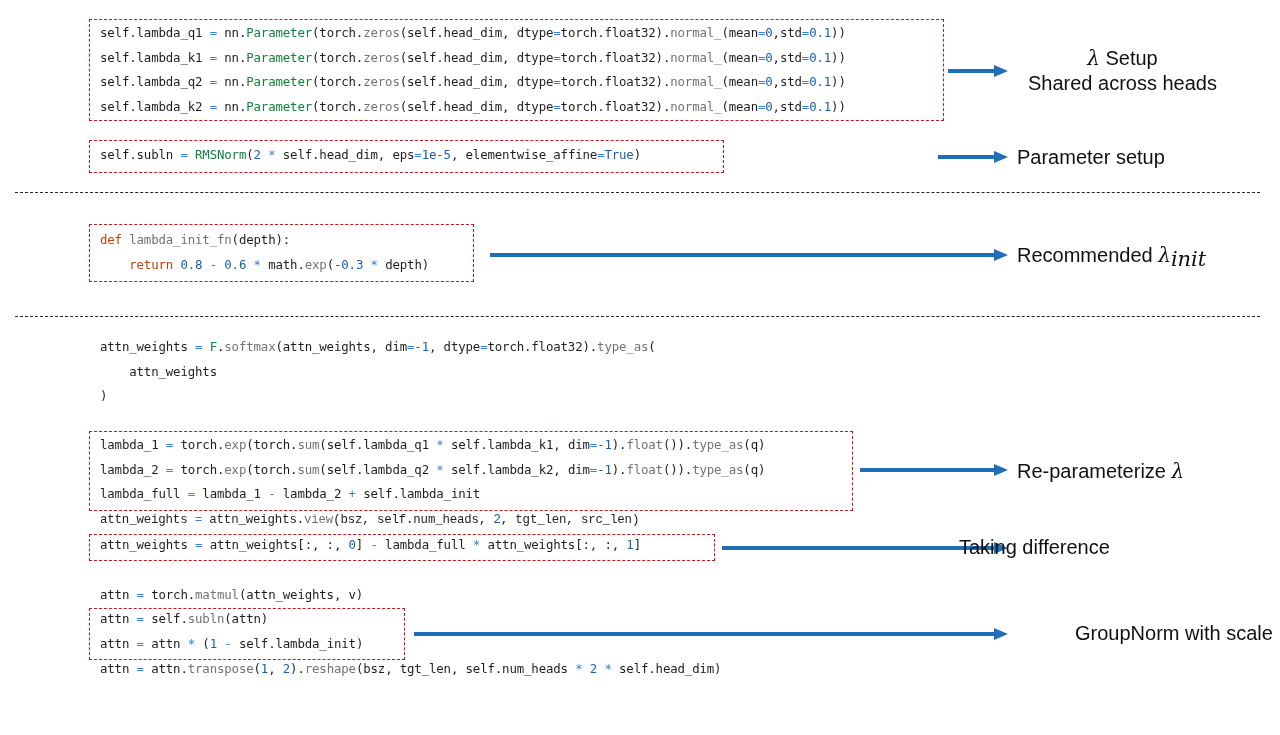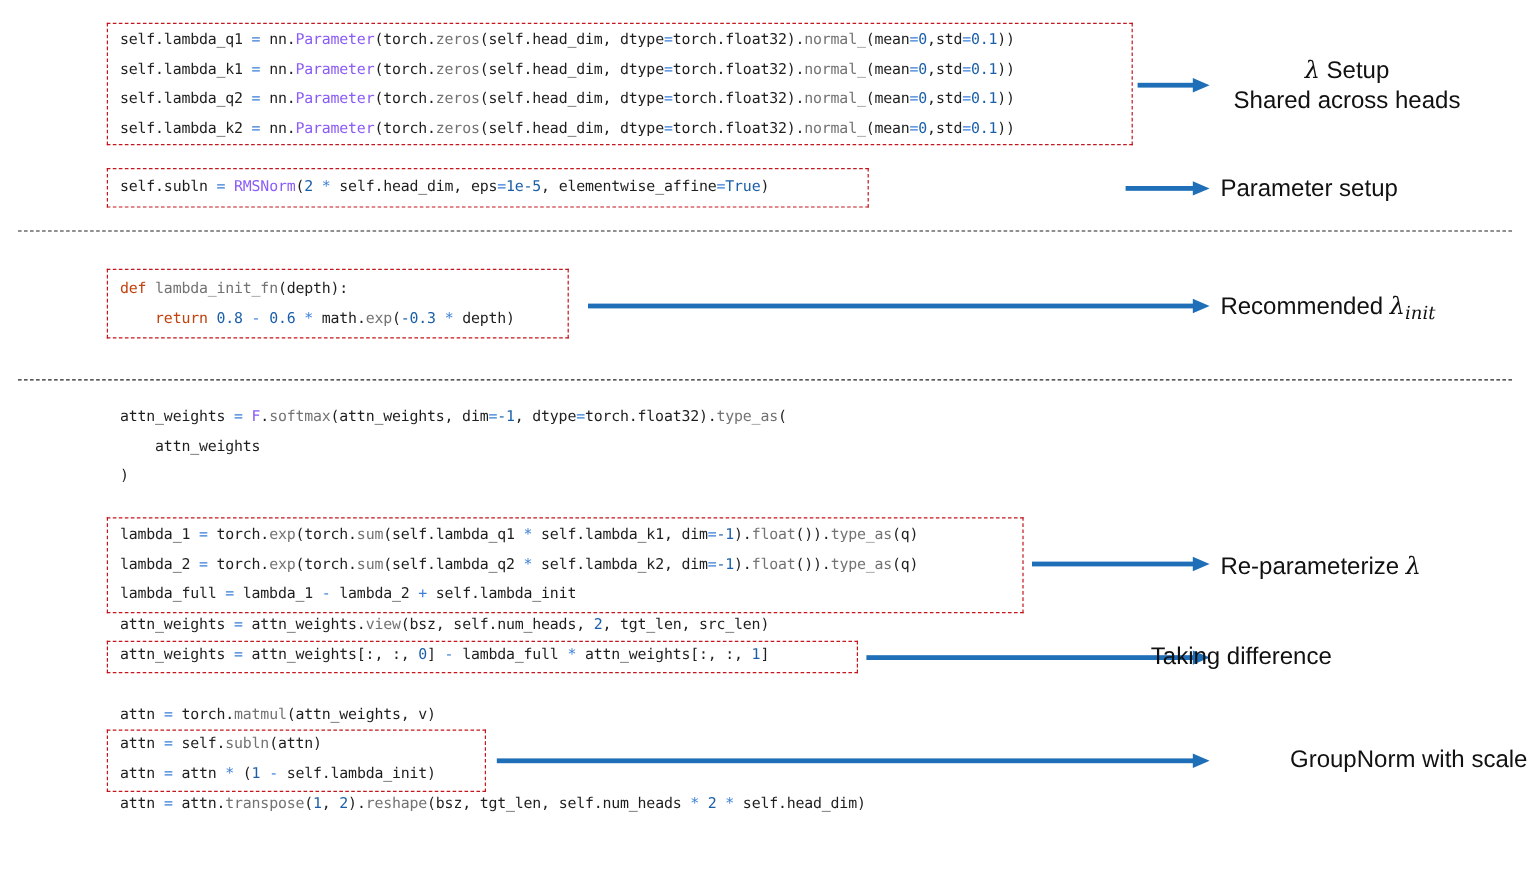--- a/index.html
+++ b/index.html
@@ -7,21 +7,21 @@
   .code {
     position: absolute;
     font-family: "DejaVu Sans Mono", "Liberation Mono", monospace;
     font-size: 12.4px;
     color: #1e1e1e;
     white-space: pre;
     letter-spacing: -0.15px;
   }
   .line { height: 24.7px; line-height: 24.7px; }
   .t-op { color: #3a7fd8; }
-  .t-cls { color: #8b5cf6; margin-top: 18px; }
+  .t-cls { color: #15803d; margin-top: 18px; }
   .t-fn { color: #737373; }
   .t-num { color: #1a5fa8; }
   .t-kw { color: #c2410c; }
   .t-def { color: #1e1e1e; }
   .box {
     position: absolute;
     border: 1.6px dashed #c4161c;
     box-sizing: border-box;
   }
   .divider {
@@ -41,21 +41,21 @@
     border-left: 14px solid #1f6fb8;
   }
   .label {
     position: absolute;
     font-family: "Liberation Sans", sans-serif;
     font-size: 20px;
     color: #111;
     white-space: nowrap;
   }
   .label .lam { font-family: "DejaVu Serif", serif; font-style: italic; }
-  .label sub { font-family: "DejaVu Serif", serif; font-style: italic; font-size: 15px; vertical-align: -4px; }
+  .label sub { font-family: "DejaVu Serif", serif; font-style: italic; font-size: 21px; vertical-align: -4px; }
   .center { text-align: center; }
 </style>
 </head>
 <body>
 
 <div class="box" style="left:89px; top:19px; width:855px; height:102px;"></div>
 <div class="code" style="left:100px; top:21px;"><div class="line"><span class="t-def">self.lambda_q1 </span><span class="t-op">=</span><span class="t-def"> nn.</span><span class="t-cls">Parameter</span><span class="t-def">(torch.</span><span class="t-fn">zeros</span><span class="t-def">(self.head_dim, dtype</span><span class="t-op">=</span><span class="t-def">torch.float32).</span><span class="t-fn">normal_</span><span class="t-def">(mean</span><span class="t-op">=</span><span class="t-num">0</span><span class="t-def">,std</span><span class="t-op">=</span><span class="t-num">0.1</span><span class="t-def">))</span></div><div class="line"><span class="t-def">self.lambda_k1 </span><span class="t-op">=</span><span class="t-def"> nn.</span><span class="t-cls">Parameter</span><span class="t-def">(torch.</span><span class="t-fn">zeros</span><span class="t-def">(self.head_dim, dtype</span><span class="t-op">=</span><span class="t-def">torch.float32).</span><span class="t-fn">normal_</span><span class="t-def">(mean</span><span class="t-op">=</span><span class="t-num">0</span><span class="t-def">,std</span><span class="t-op">=</span><span class="t-num">0.1</span><span class="t-def">))</span></div><div class="line"><span class="t-def">self.lambda_q2 </span><span class="t-op">=</span><span class="t-def"> nn.</span><span class="t-cls">Parameter</span><span class="t-def">(torch.</span><span class="t-fn">zeros</span><span class="t-def">(self.head_dim, dtype</span><span class="t-op">=</span><span class="t-def">torch.float32).</span><span class="t-fn">normal_</span><span class="t-def">(mean</span><span class="t-op">=</span><span class="t-num">0</span><span class="t-def">,std</span><span class="t-op">=</span><span class="t-num">0.1</span><span class="t-def">))</span></div><div class="line"><span class="t-def">self.lambda_k2 </span><span class="t-op">=</span><span class="t-def"> nn.</span><span class="t-cls">Parameter</span><span class="t-def">(torch.</span><span class="t-fn">zeros</span><span class="t-def">(self.head_dim, dtype</span><span class="t-op">=</span><span class="t-def">torch.float32).</span><span class="t-fn">normal_</span><span class="t-def">(mean</span><span class="t-op">=</span><span class="t-num">0</span><span class="t-def">,std</span><span class="t-op">=</span><span class="t-num">0.1</span><span class="t-def">))</span></div></div>
 
 <div class="box" style="left:89px; top:140px; width:635px; height:33px;"></div>
 <div class="code" style="left:100px; top:143px;"><div class="line"><span class="t-def">self.subln </span><span class="t-op">=</span><span class="t-def"> </span><span class="t-cls">RMSNorm</span><span class="t-def">(</span><span class="t-num">2</span><span class="t-def"> </span><span class="t-op">*</span><span class="t-def"> self.head_dim, eps</span><span class="t-op">=</span><span class="t-num">1e-5</span><span class="t-def">, elementwise_affine</span><span class="t-op">=</span><span class="t-num">True</span><span class="t-def">)</span></div></div>
@@ -88,21 +88,21 @@
   <span>Recommended </span><span class="lam">λ</span><sub>init</sub>
 </div>
 
 <div class="divider" style="top:316px;"></div>
 
 <div class="code" style="left:100px; top:335px;"><div class="line"><span class="t-def">attn_weights </span><span class="t-op">=</span><span class="t-def"> </span><span class="t-cls">F</span><span class="t-def">.</span><span class="t-fn">softmax</span><span class="t-def">(attn_weights, dim</span><span class="t-op">=</span><span class="t-num">-1</span><span class="t-def">, dtype</span><span class="t-op">=</span><span class="t-def">torch.float32).</span><span class="t-fn">type_as</span><span class="t-def">(</span></div><div class="line"><span class="t-def">    attn_weights</span></div><div class="line"><span class="t-def">)</span></div></div>
 
 <div class="box" style="left:89px; top:431px; width:764px; height:80px;"></div>
 <div class="code" style="left:100px; top:433px;"><div class="line"><span class="t-def">lambda_1 </span><span class="t-op">=</span><span class="t-def"> torch.</span><span class="t-fn">exp</span><span class="t-def">(torch.</span><span class="t-fn">sum</span><span class="t-def">(self.lambda_q1 </span><span class="t-op">*</span><span class="t-def"> self.lambda_k1, dim</span><span class="t-op">=</span><span class="t-num">-1</span><span class="t-def">).</span><span class="t-fn">float</span><span class="t-def">()).</span><span class="t-fn">type_as</span><span class="t-def">(q)</span></div><div class="line"><span class="t-def">lambda_2 </span><span class="t-op">=</span><span class="t-def"> torch.</span><span class="t-fn">exp</span><span class="t-def">(torch.</span><span class="t-fn">sum</span><span class="t-def">(self.lambda_q2 </span><span class="t-op">*</span><span class="t-def"> self.lambda_k2, dim</span><span class="t-op">=</span><span class="t-num">-1</span><span class="t-def">).</span><span class="t-fn">float</span><span class="t-def">()).</span><span class="t-fn">type_as</span><span class="t-def">(q)</span></div><div class="line"><span class="t-def">lambda_full </span><span class="t-op">=</span><span class="t-def"> lambda_1 </span><span class="t-op">-</span><span class="t-def"> lambda_2 </span><span class="t-op">+</span><span class="t-def"> self.lambda_init</span></div></div>
 
-<div class="code" style="left:100px; top:508px;"><div class="line"><span class="t-def">attn_weights </span><span class="t-op">=</span><span class="t-def"> attn_weights.</span><span class="t-fn">view</span><span class="t-def">(bsz, self.num_heads, </span><span class="t-num">2</span><span class="t-def">, tgt_len, src_len)</span></div></div>
+<div class="code" style="left:100px; top:508px;font-family:Liberation Mono, monospace;"><div class="line"><span class="t-def">attn_weights </span><span class="t-op">=</span><span class="t-def"> attn_weights.</span><span class="t-fn">view</span><span class="t-def">(bsz, self.num_heads, </span><span class="t-num">2</span><span class="t-def">, tgt_len, src_len)</span></div></div>
 
 <div class="box" style="left:89px; top:534px; width:626px; height:27px;"></div>
 <div class="code" style="left:100px; top:533px;"><div class="line"><span class="t-def">attn_weights </span><span class="t-op">=</span><span class="t-def"> attn_weights[:, :, </span><span class="t-num">0</span><span class="t-def">] </span><span class="t-op">-</span><span class="t-def"> lambda_full </span><span class="t-op">*</span><span class="t-def"> attn_weights[:, :, </span><span class="t-num">1</span><span class="t-def">]</span></div></div>
 
 <div class="code" style="left:100px; top:583px;"><div class="line"><span class="t-def">attn </span><span class="t-op">=</span><span class="t-def"> torch.</span><span class="t-fn">matmul</span><span class="t-def">(attn_weights, v)</span></div></div>
 
 <div class="box" style="left:89px; top:608px; width:316px; height:52px;"></div>
 <div class="code" style="left:100px; top:607px;"><div class="line"><span class="t-def">attn </span><span class="t-op">=</span><span class="t-def"> self.</span><span class="t-fn">subln</span><span class="t-def">(attn)</span></div><div class="line"><span class="t-def">attn </span><span class="t-op">=</span><span class="t-def"> attn </span><span class="t-op">*</span><span class="t-def"> (</span><span class="t-num">1</span><span class="t-def"> </span><span class="t-op">-</span><span class="t-def"> self.lambda_init)</span></div></div>
 
 <div class="code" style="left:100px; top:657px;"><div class="line"><span class="t-def">attn </span><span class="t-op">=</span><span class="t-def"> attn.</span><span class="t-fn">transpose</span><span class="t-def">(</span><span class="t-num">1</span><span class="t-def">, </span><span class="t-num">2</span><span class="t-def">).</span><span class="t-fn">reshape</span><span class="t-def">(bsz, tgt_len, self.num_heads </span><span class="t-op">*</span><span class="t-def"> </span><span class="t-num">2</span><span class="t-def"> </span><span class="t-op">*</span><span class="t-def"> self.head_dim)</span></div></div>

